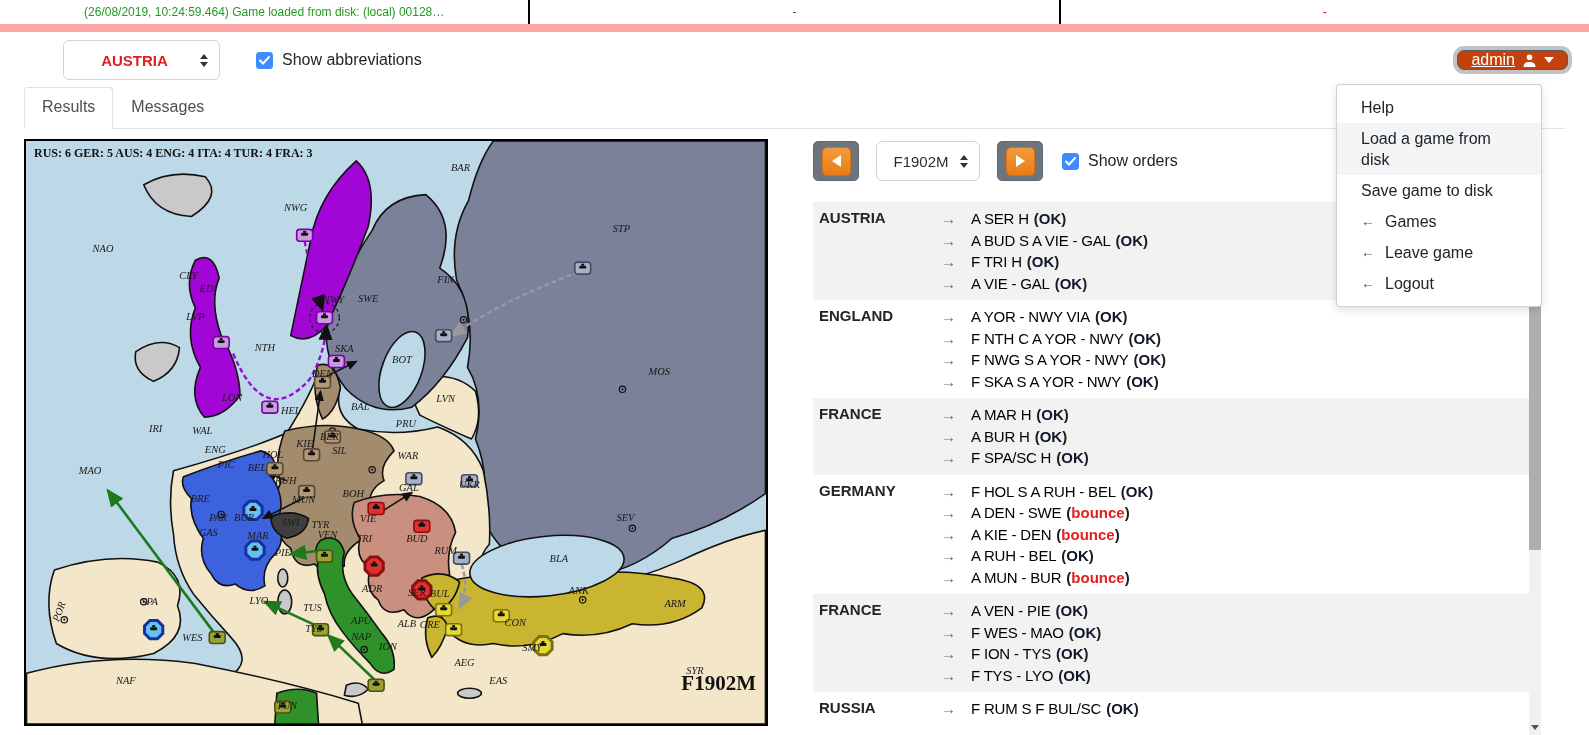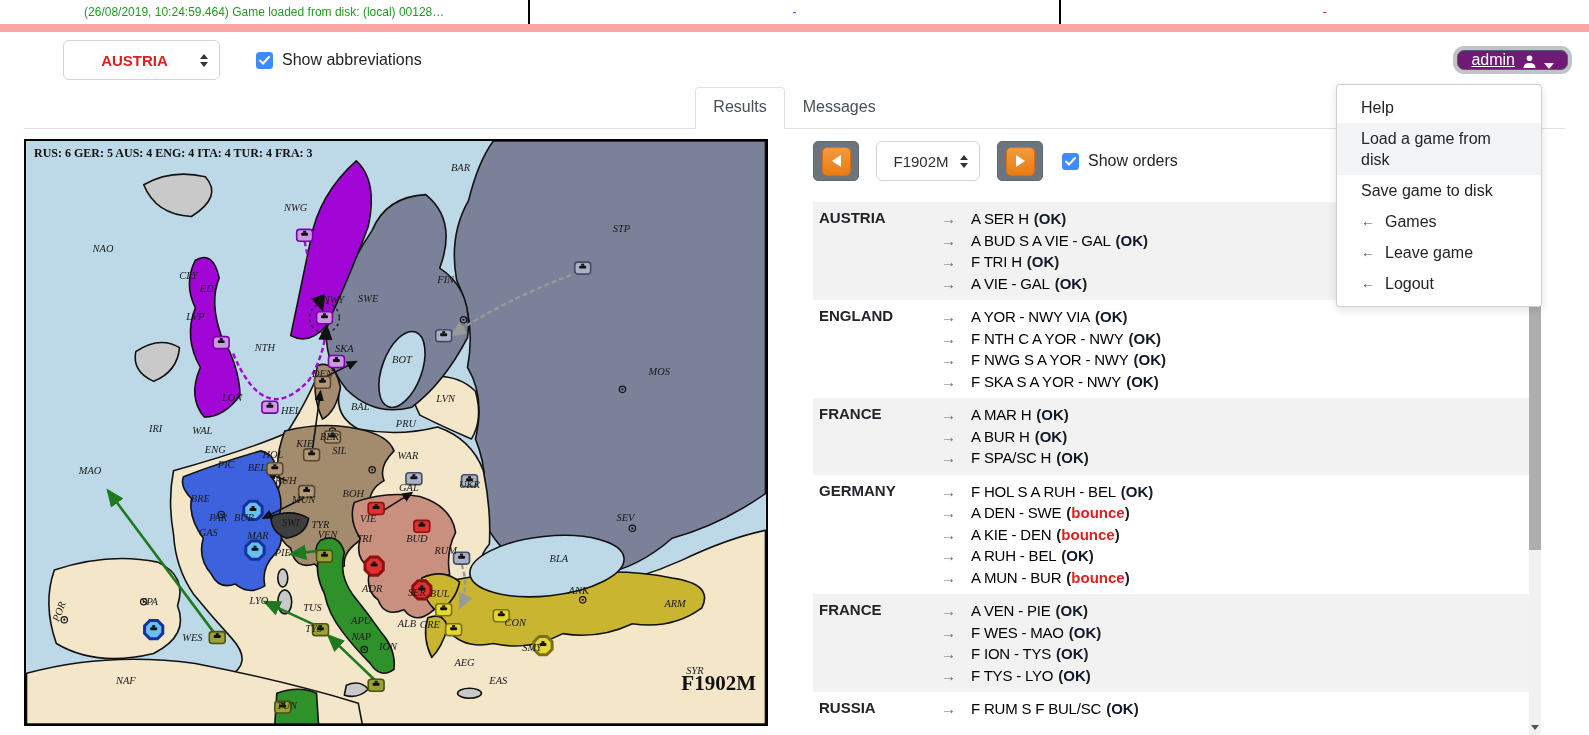--- a/index.html
+++ b/index.html
@@ -21,34 +21,34 @@
     display:flex;align-items:center;justify-content:center;position:relative;background:#fff;cursor:pointer}
   .power-select .val{color:#e02020;font-weight:bold;font-size:15px;margin-right:14px}
   .updown{position:absolute;right:11px;display:flex;flex-direction:column;gap:3px}
   .updown i{display:block;width:0;height:0;border-left:4.5px solid transparent;border-right:4.5px solid transparent}
   .updown .up{border-bottom:5px solid #333}
   .updown .dn{border-top:5px solid #333}
   .chk-wrap{display:flex;align-items:center;margin-left:36px}
   .chk{width:17px;height:17px;border-radius:3.5px;background:#3d8bfd;display:flex;align-items:center;justify-content:center;cursor:pointer}
   .chk svg{display:block}
   .chk-label{margin-left:9px;font-size:16px}
-  .user-btn{margin-left:auto;background:#701a75;border:1px solid #565e64;border-radius:7px;
-    box-shadow:0 0 0 4px rgba(140,148,155,.55);padding:0 13px;display:flex;align-items:flex-end;gap:7px;cursor:pointer}
+  .user-btn{margin-left:auto;background:#c2410c;border:1px solid #565e64;border-radius:7px;
+    box-shadow:0 0 0 4px rgba(140,148,155,.55);padding:0 13px;display:flex;align-items:center;gap:7px;cursor:pointer}
   .user-btn .uname{color:#fff;font-size:16px;text-decoration:underline}
   .user-btn .caret{width:0;height:0;border-left:5px solid transparent;border-right:5px solid transparent;border-top:6px solid #fff}
 
   
   .menu{position:absolute;top:84px;right:47px;width:204px;background:#fff;border:1px solid rgba(0,0,0,.18);
     border-radius:4px;box-shadow:0 3px 8px rgba(0,0,0,.12);padding:7px 0;z-index:100}
   .menu-item{padding:5px 24px;font-size:16px;line-height:21px;color:#212529;cursor:pointer;display:flex;align-items:center}
   .menu-item.hover{background:#f2f4f5}
   .menu-item .arrow-glyph{color:#555;font-size:14px;width:24px;display:inline-block}
 
   
-  .tabbar{margin:0 24px;display:flex;justify-content:center;border-bottom:1px solid #dee2e6;height:42px;box-sizing:border-box}
+  .tabbar{margin:0 24px;display:flex;border-bottom:1px solid #dee2e6;height:42px;box-sizing:border-box}
   .tab{padding:10px 17px;font-size:16px;color:#495057;cursor:pointer;border:1px solid transparent;border-radius:4px 4px 0 0;margin-bottom:-1px}
   .tab.active{background:#fff;border-color:#dee2e6 #dee2e6 #fff}
 
   
   .main{display:flex;padding:10px 60px 0 24px;gap:45px}
   .map-wrap{width:740px;height:583px;border:2px solid #000;position:relative;flex:0 0 auto;background:#bdd9e7}
   .map-stats{position:absolute;top:5px;left:8px;font-family:"Liberation Serif",serif;font-weight:bold;font-size:12px;color:#111;z-index:3}
   .map-phase{position:absolute;right:10px;bottom:28px;font-family:"Liberation Serif",serif;font-weight:bold;font-size:21px;color:#111;z-index:3}
   .prov{font-family:"Liberation Serif",serif;font-style:italic;font-size:10.5px;fill:#1a1a1a}
 

